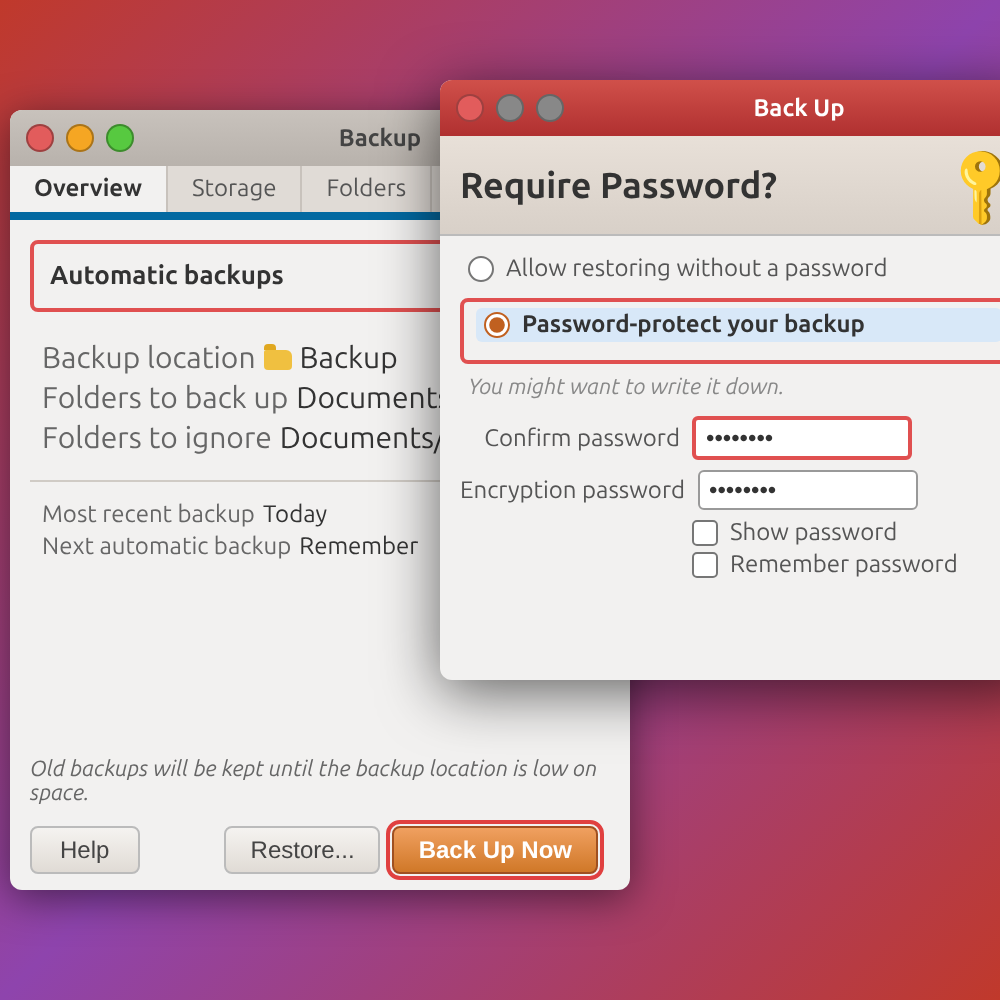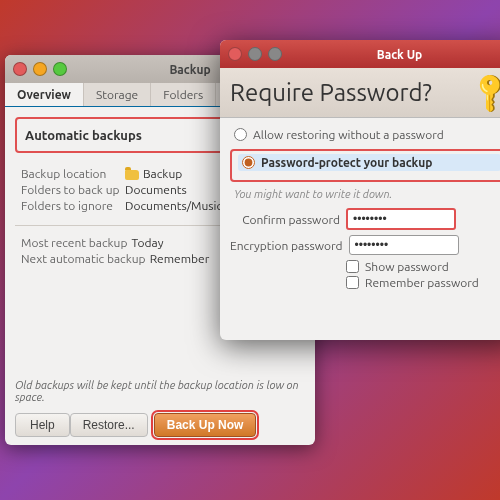--- a/index.html
+++ b/index.html
@@ -59,21 +59,21 @@
       font-size: 11px;
       color: #666;
       border-bottom: 1px solid #ccc;
     }
 
     .breadcrumb-bar span { color: #c0703a; cursor: pointer; }
 
     .tabs-bar {
       display: flex;
       background: #e0dbd6;
-      border-bottom: 1px solid #0369a1;
+      border-bottom: 4px solid #0369a1;
     }
 
     .tab {
       padding: 5px 12px;
       font-size: 12px;
       color: #555;
       cursor: pointer;
       border-right: 1px solid #c8c2bc;
     }
     .tab.active {
@@ -122,21 +122,21 @@
     .toggle-circle {
       width: 14px;
       height: 14px;
       background: white;
       border-radius: 50%;
       box-shadow: 0 1px 2px rgba(0,0,0,0.3);
     }
 
     .info-grid {
       padding: 4px 6px;
-      font-size: 12px;
+      font-size: 15px;
       color: #444;
     }
 
     .info-row {
       display: flex;
       align-items: center;
       margin-bottom: 3px;
       gap: 4px;
     }
 
@@ -187,23 +187,23 @@
       right: 10px;
       font-size: 11px;
       color: #666;
       font-style: italic;
     }
 
     .bottom-buttons {
       position: absolute;
       bottom: 8px;
       left: 10px;
-      right: 0;
-      display: flex;
-      justify-content: flex-start;
+      right: 16px;
+      display: flex;
+      justify-content: space-between;
       align-items: center;
     }
 
     .btn-help {
       background: linear-gradient(to bottom, #f5f3f0, #e0dbd5);
       border: 1px solid #bbb;
       border-radius: 4px;
       padding: 4px 14px;
       font-size: 12px;
       color: #444;
@@ -271,22 +271,22 @@
     .dialog-header {
       background: linear-gradient(to bottom, #e8e0d8, #d8d0c8);
       padding: 8px 10px;
       display: flex;
       align-items: center;
       justify-content: space-between;
       border-bottom: 1px solid #bbb;
     }
 
     .dialog-header-text {
-      font-size: 24px;
-      font-weight: normal;
+      font-size: 18px;
+      font-weight: bold;
       color: #333;
     }
 
     .key-icon {
       font-size: 28px;
       transform: rotate(-45deg);
       display: inline-block;
     }
 
     .dialog-body {

